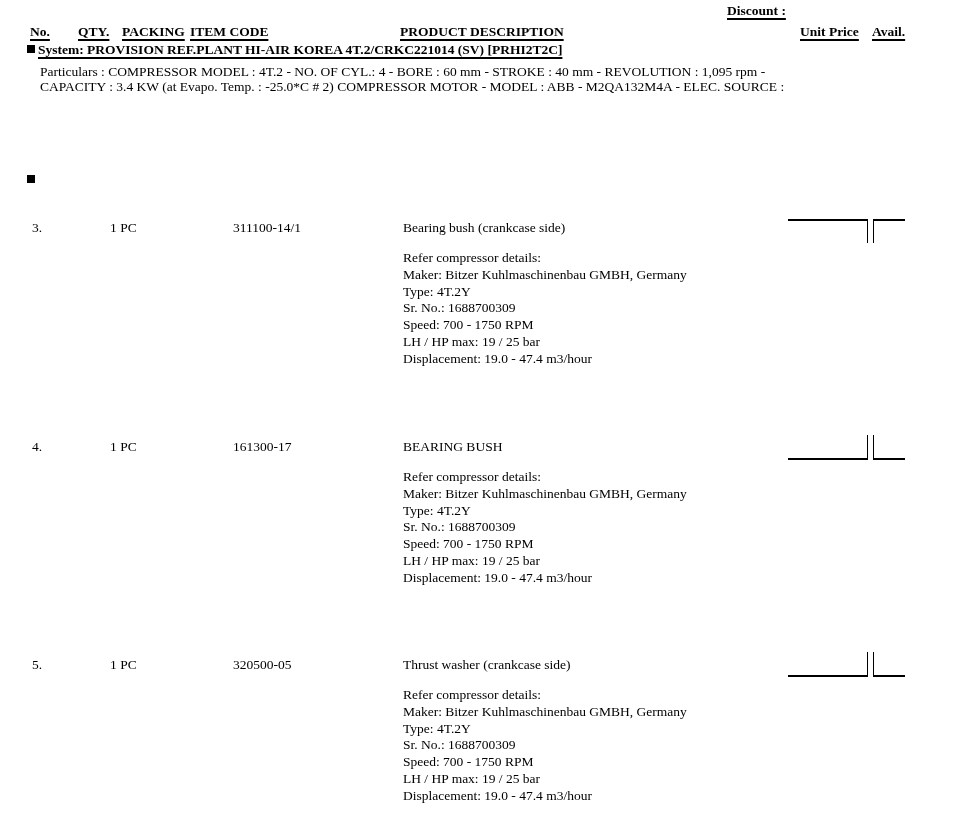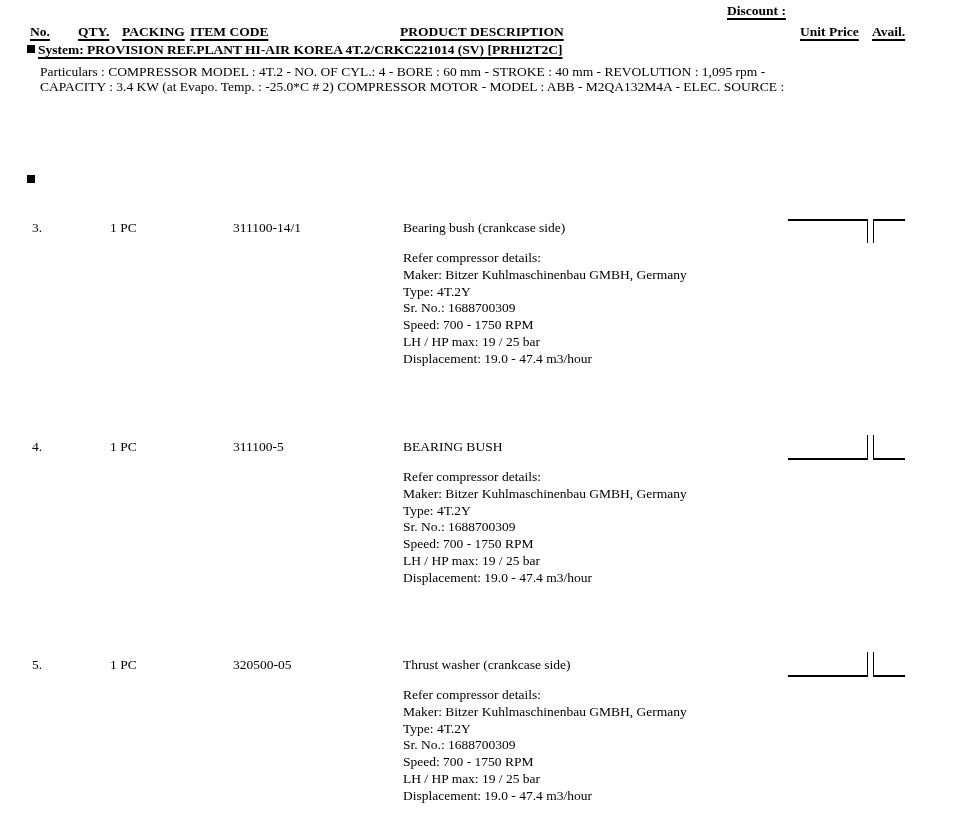--- a/index.html
+++ b/index.html
@@ -64,21 +64,21 @@
     </div>
     <div class="line" style="left:788px; top:-1px; width:79px;   height:1.5px;"></div>
     <div class="line" style="left:866.5px; top:-1px; width:1.5px; height:23.5px;"></div>
     <div class="line" style="left:872.5px; top:-1px; width:1.5px; height:23.5px;"></div>
     <div class="line" style="left:874px; top:-1px; width:31px;   height:1.5px;"></div>
   </div>
 
   <div class="item" style="top:439px;">
     <span class="abs col-no">4.</span>
     <span class="abs col-qty">1 PC</span>
-    <span class="abs col-code">311100-5</span>
+    <span class="abs col-code">161300-17</span>
     <span class="abs col-desc">BEARING BUSH</span>
     <div class="details">
       <div>Refer compressor details:</div>
       <div>Maker: Bitzer Kuhlmaschinenbau GMBH, Germany</div>
       <div>Type: 4T.2Y</div>
       <div>Sr. No.: 1688700309</div>
       <div>Speed: 700 - 1750 RPM</div>
       <div>LH / HP max: 19 / 25 bar</div>
       <div>Displacement: 19.0 - 47.4 m3/hour</div>
     </div>

